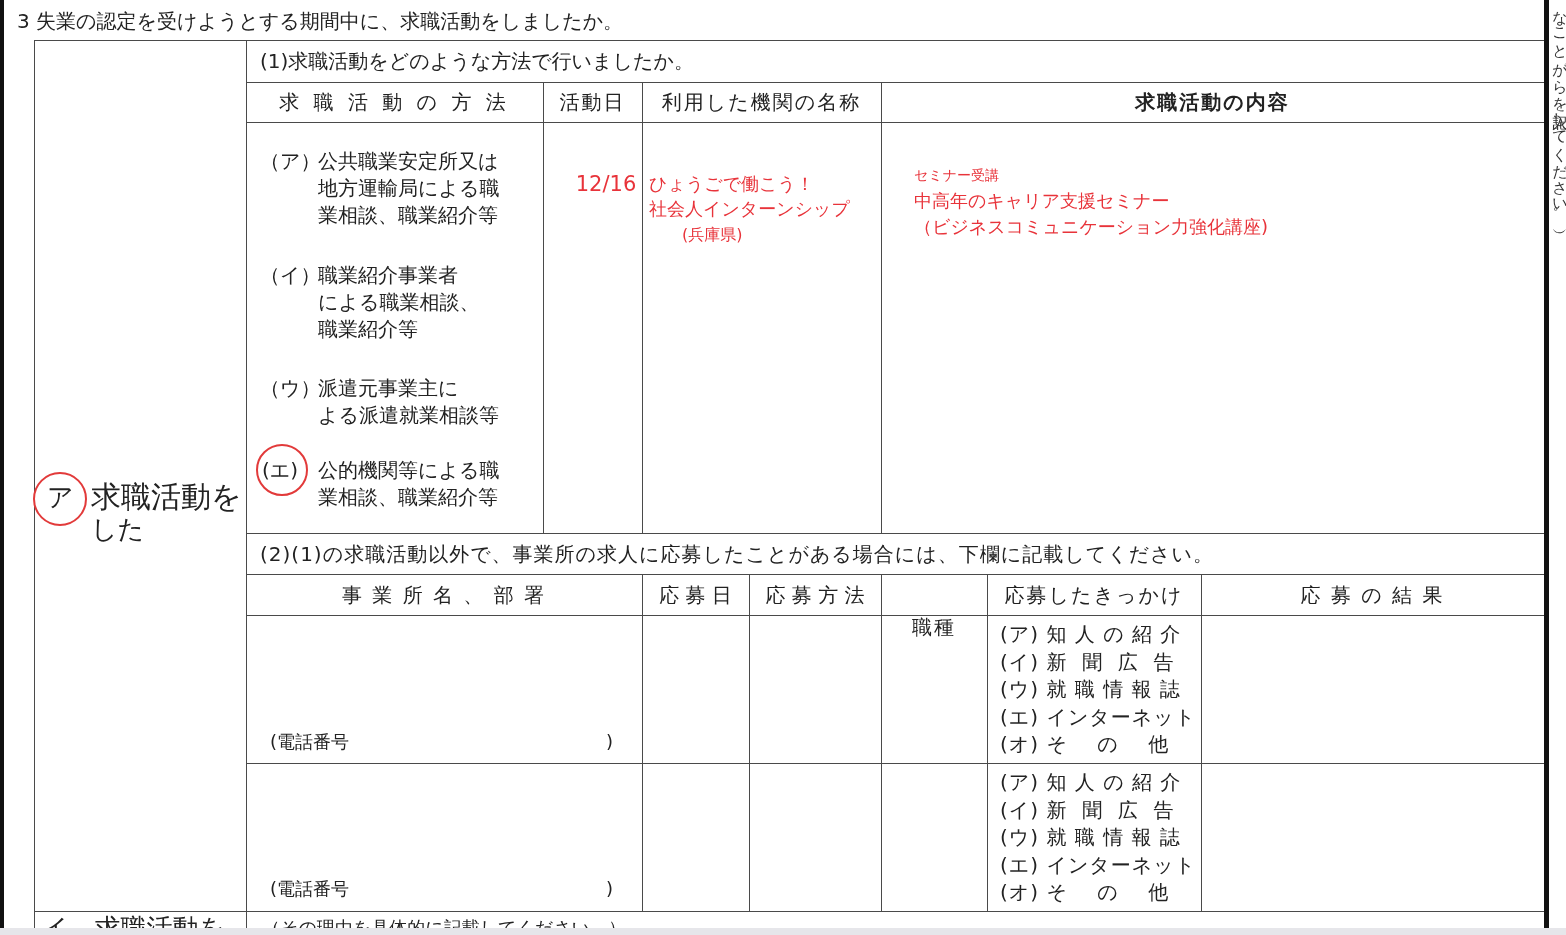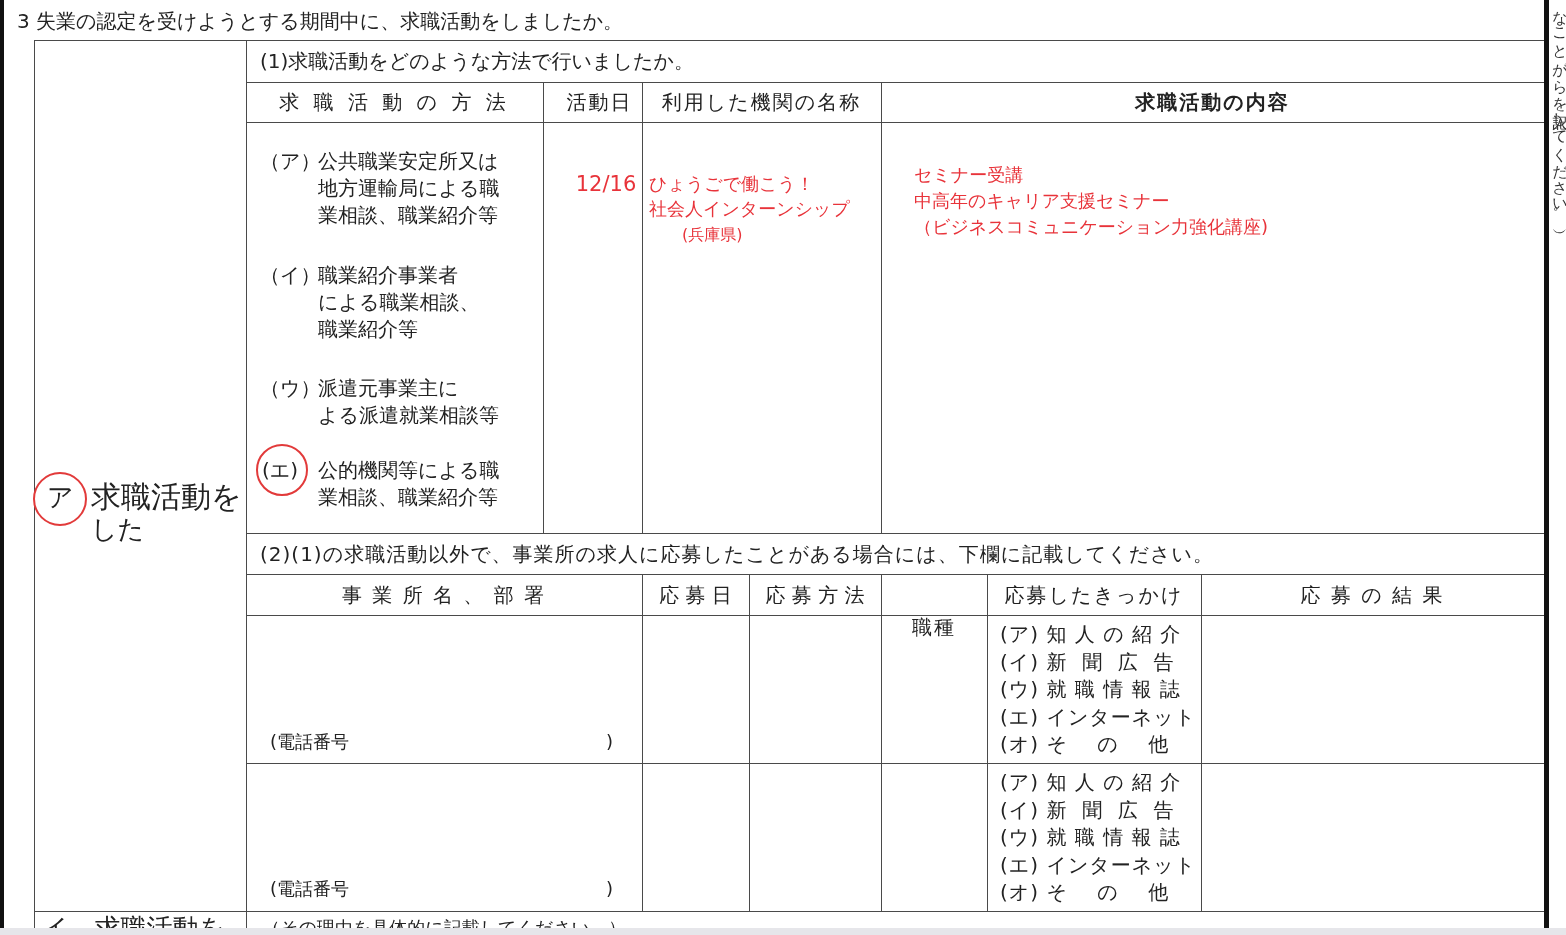--- a/index.html
+++ b/index.html
@@ -55,21 +55,21 @@
 <div class="vl" style="left:1201px;top:574px;height:337px;"></div>
 
 <div class="circle" style="left:33px;top:472px;width:50px;height:50px;"></div>
 <div class="txt" style="left:47px;top:482px;font-size:26px;line-height:30px;">ア</div>
 <div class="txt" style="left:91px;top:482px;font-size:30px;line-height:30px;">求職活動を</div>
 <div class="txt" style="left:91px;top:514px;font-size:26px;line-height:30px;">した</div>
 <div class="txt" style="left:42px;top:913px;font-size:26px;line-height:30px;height:15px;overflow:hidden;">イ　求職活動を</div>
 
 <div class="txt" style="left:260px;top:48px;">(1)求職活動をどのような方法で行いましたか。</div>
 <div class="txt center spaced" style="left:246px;top:89px;width:297px;letter-spacing:4px;">求 職 活 動 の 方 法</div>
-<div class="txt center" style="left:543px;top:89px;width:99px;letter-spacing:2px;margin-left:7px;">活動日</div>
+<div class="txt center" style="left:543px;top:89px;width:99px;letter-spacing:2px;">活動日</div>
 <div class="txt center" style="left:642px;top:89px;width:239px;letter-spacing:2px;">利用した機関の名称</div>
 <div class="txt center" style="left:881px;top:89px;width:663px;letter-spacing:2px;font-weight:bold;">求職活動の内容</div>
 
 <div class="method" style="left:260px;top:148px;width:280px;height:84px;">
   <span class="mark">（ア）</span>
   <span class="lines">公共職業安定所又は
 地方運輸局による職
 業相談、職業紹介等</span>
 </div>
 <div class="method" style="left:260px;top:262px;width:280px;height:84px;">
@@ -87,21 +87,21 @@
 <div class="method" style="left:262px;top:457px;width:280px;height:56px;">
   <span class="mark">(エ)</span>
   <span class="lines" style="left:56px;">公的機関等による職
 業相談、職業紹介等</span>
 </div>
 
 <div class="txt red center" style="left:543px;top:171px;width:110px;font-size:21px;padding-left:8px;">12/16</div>
 <div class="txt red" style="left:649px;top:172px;font-size:18px;line-height:24px;">ひょうごで働こう！</div>
 <div class="txt red" style="left:649px;top:197px;font-size:18px;line-height:24px;">社会人インターンシップ</div>
 <div class="txt red" style="left:682px;top:223px;font-size:16px;line-height:24px;">(兵庫県)</div>
-<div class="txt red" style="left:914px;top:163px;font-size:18px;line-height:24px;">セミナー受講</div>
+<div class="txt red" style="left:914px;top:163px;font-size:14px;line-height:24px;">セミナー受講</div>
 <div class="txt red" style="left:914px;top:189px;font-size:18px;line-height:24px;">中高年のキャリア支援セミナー</div>
 <div class="txt red" style="left:914px;top:215px;font-size:18px;line-height:24px;">（ビジネスコミュニケーション力強化講座)</div>
 
 <div class="txt" style="left:260px;top:541px;letter-spacing:1px;">(2)(1)の求職活動以外で、事業所の求人に応募したことがある場合には、下欄に記載してください。</div>
 <div class="txt center" style="left:246px;top:582px;width:396px;letter-spacing:2px;">事 業 所 名 、 部 署</div>
 <div class="txt center" style="left:642px;top:582px;width:107px;">応 募 日</div>
 <div class="txt center" style="left:749px;top:582px;width:132px;">応 募 方 法</div>
 <div class="txt center" style="left:881px;top:582px;width:106px;letter-spacing:2px;margin-top:32px;">職種</div>
 <div class="txt center" style="left:987px;top:582px;width:214px;letter-spacing:2px;">応募したきっかけ</div>
 <div class="txt center" style="left:1201px;top:582px;width:343px;letter-spacing:2px;">応 募 の 結 果</div>

